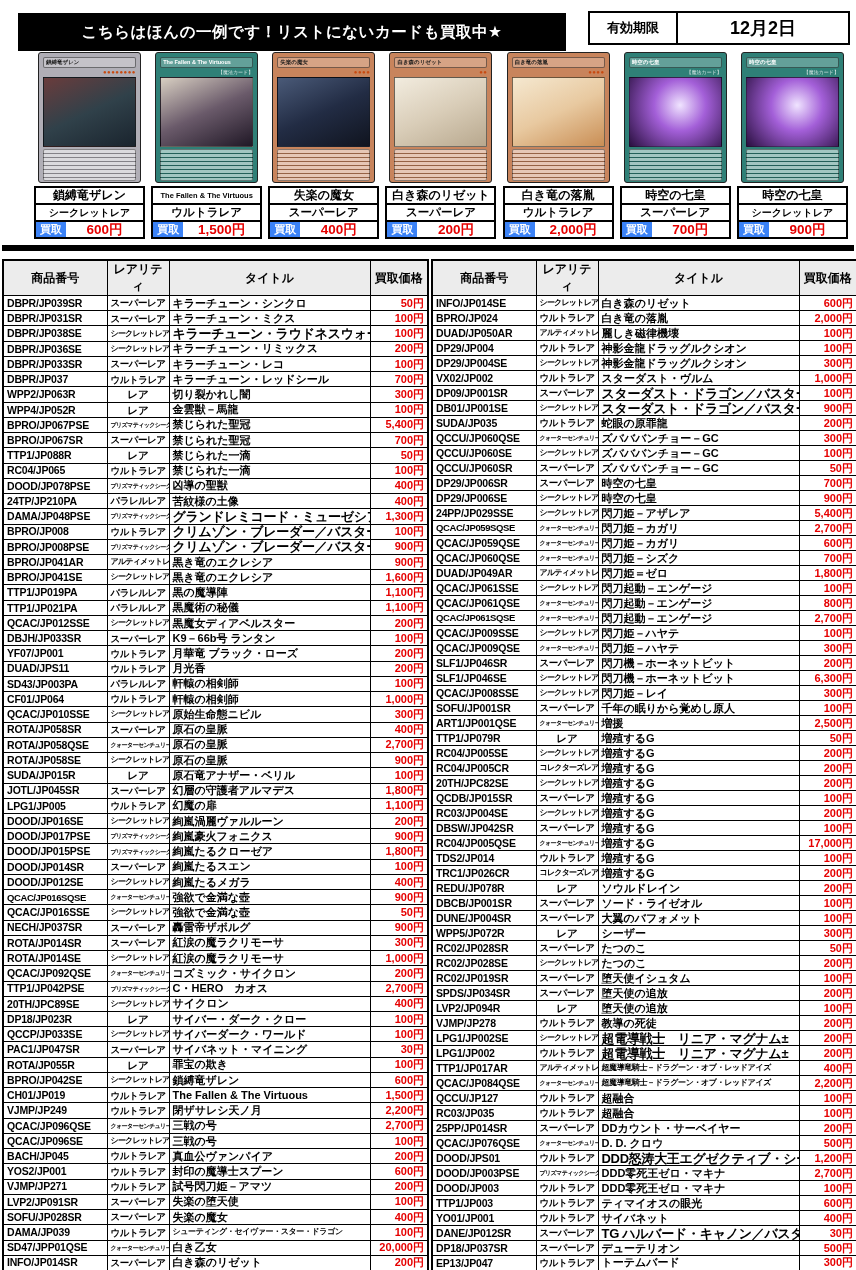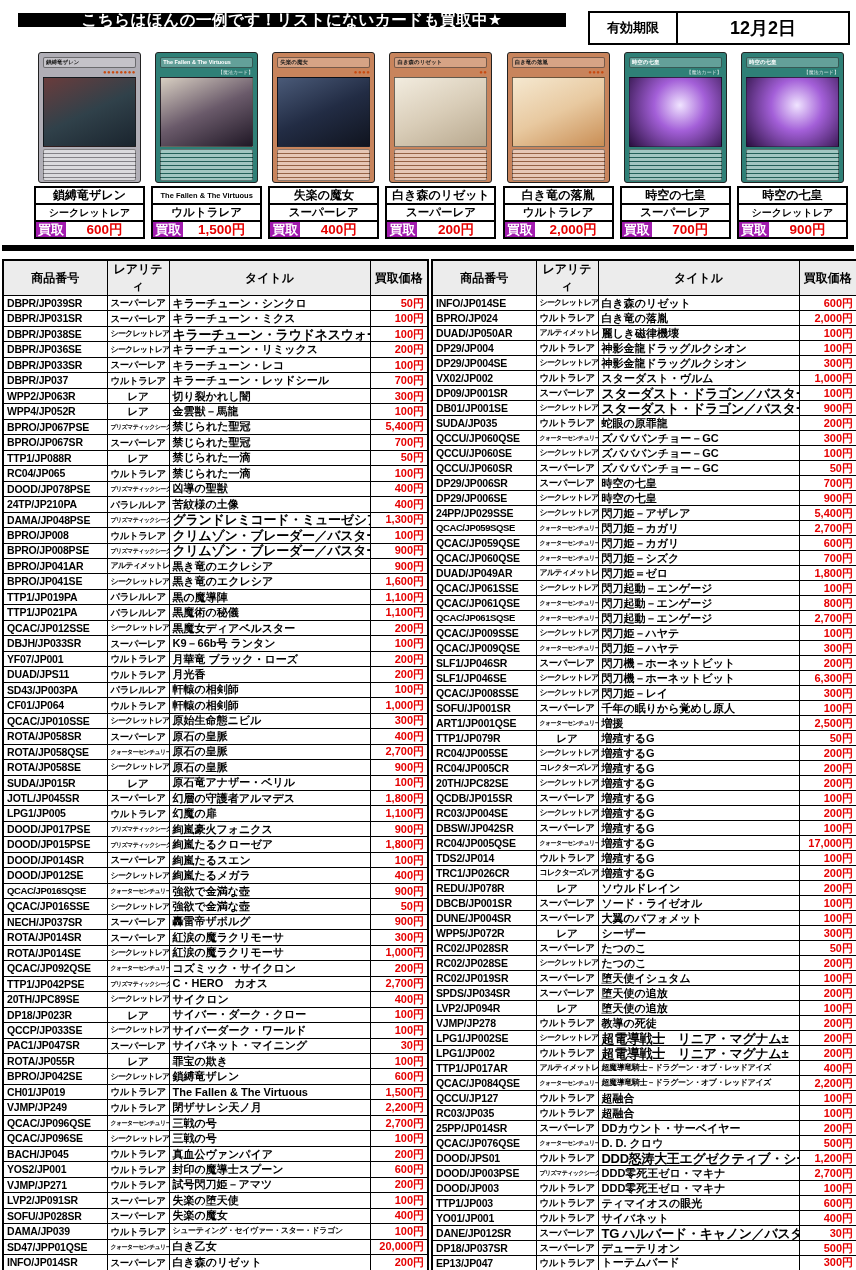--- a/index.html
+++ b/index.html
@@ -1,21 +1,21 @@
 <!DOCTYPE html>
 <html lang="ja"><head>
 <meta charset="utf-8">
 <style>
   * { box-sizing: border-box; margin: 0; padding: 0; }
   html,body { width: 856px; background:#fff; font-family:"Liberation Sans","DejaVu Sans",sans-serif; color:#000; }
   body { height:1270px; overflow:hidden; }
 
   
   .top-row { display:flex; align-items:flex-start; padding:13px 6px 0 18px; height:48px; }
-  .banner { background:#000; color:#fff; width:548px; height:14px; display:flex; align-items:center; justify-content:center;
+  .banner { background:#000; color:#fff; width:548px; height:38px; display:flex; align-items:center; justify-content:center;
             font-weight:bold; font-size:15.5px; letter-spacing:.5px; }
   .validity { margin-left:22px; display:flex; border:2px solid #000; height:34px; width:262px; margin-top:-2px; }
   .validity .vlabel { width:88px; border-right:2px solid #000; display:flex; align-items:center; justify-content:center;
             font-weight:bold; font-size:13px; }
   .validity .vdate { flex:1; display:flex; align-items:center; justify-content:center; font-weight:bold; font-size:18px; }
 
   
   .cards-row { display:flex; justify-content:space-between; padding:4px 8px 0 34px; }
   .card-col { width:111px; display:flex; flex-direction:column; }
   .card-frame { width:103px; height:131px; margin:0 auto; border:1px solid #222; border-radius:3px; padding:4px 4px 3px; }
@@ -26,21 +26,21 @@
   .card-art { height:70px; border:1px solid rgba(0,0,0,.5); }
   .card-textbox { margin-top:2px; height:32px; border:1px solid rgba(0,0,0,.4); border-radius:2px;
             background:repeating-linear-gradient(to bottom, rgba(255,255,255,.55) 0 3px, rgba(0,0,0,.25) 3px 4px); }
   .card-name-box, .card-rarity-box { border:2px solid #000; border-bottom:none; height:17px; display:flex; align-items:center;
             justify-content:center; font-weight:bold; font-size:12px; white-space:nowrap; overflow:hidden; background:#fff; margin-top:0; }
   .card-name-box { margin-top:3px; }
   .card-name-box.small-name { font-size:7.5px; }
   .card-rarity-box { font-size:11.5px; }
   .card-rarity-box.small-rar { font-size:10px; }
   .card-price-row { border:2px solid #000; height:19px; display:flex; align-items:stretch; background:#fff; }
-  .buy-tag { background:#a21caf; color:#fff; font-weight:bold; font-size:13px; width:30px; display:flex; align-items:center; justify-content:center;text-align:center; }
+  .buy-tag { background:#3b82f6; color:#fff; font-weight:bold; font-size:11px; width:30px; display:flex; align-items:center; justify-content:center;text-align:center; }
   .card-price { flex:1; color:#e60000; font-weight:bold; font-size:13.5px; display:flex; align-items:center; justify-content:center; }
 
   .divider { height:6px; background:#000; margin:6px 2px 4px; }
 
   
   .tables-wrap { display:flex; gap:2px; padding:4px 2px; }
   table.buylist { border-collapse:collapse; width:425px; table-layout:fixed; }
   table.buylist th { border:1px solid #000; border-top:2px solid #000; border-bottom:1.5px solid #000; background:#ececec;
             font-size:12px; font-weight:bold; height:17px; padding:0; }
   table.buylist th:first-child { border-left:2px solid #000; }
@@ -398,20 +398,26 @@
           <td class="ttl t-n">幻層の守護者アルマデス</td>
           <td class="prc">1,800円</td>
         </tr>
         <tr>
           <td class="code">LPG1/JP005</td>
           <td class="rar r-m">ウルトラレア</td>
           <td class="ttl t-n">幻魔の扉</td>
           <td class="prc">1,100円</td>
         </tr>
         <tr>
+          <td class="code">DOOD/JP016SE</td>
+          <td class="rar r-l">シークレットレア</td>
+          <td class="ttl t-n">絢嵐渦麗ヴァルルーン</td>
+          <td class="prc">200円</td>
+        </tr>
+        <tr>
           <td class="code">DOOD/JP017PSE</td>
           <td class="rar r-xl">プリズマティックシークレット</td>
           <td class="ttl t-n">絢嵐豪火フォニクス</td>
           <td class="prc">900円</td>
         </tr>
         <tr>
           <td class="code">DOOD/JP015PSE</td>
           <td class="rar r-xl">プリズマティックシークレット</td>
           <td class="ttl t-n">絢嵐たるクローゼア</td>
           <td class="prc">1,800円</td>

